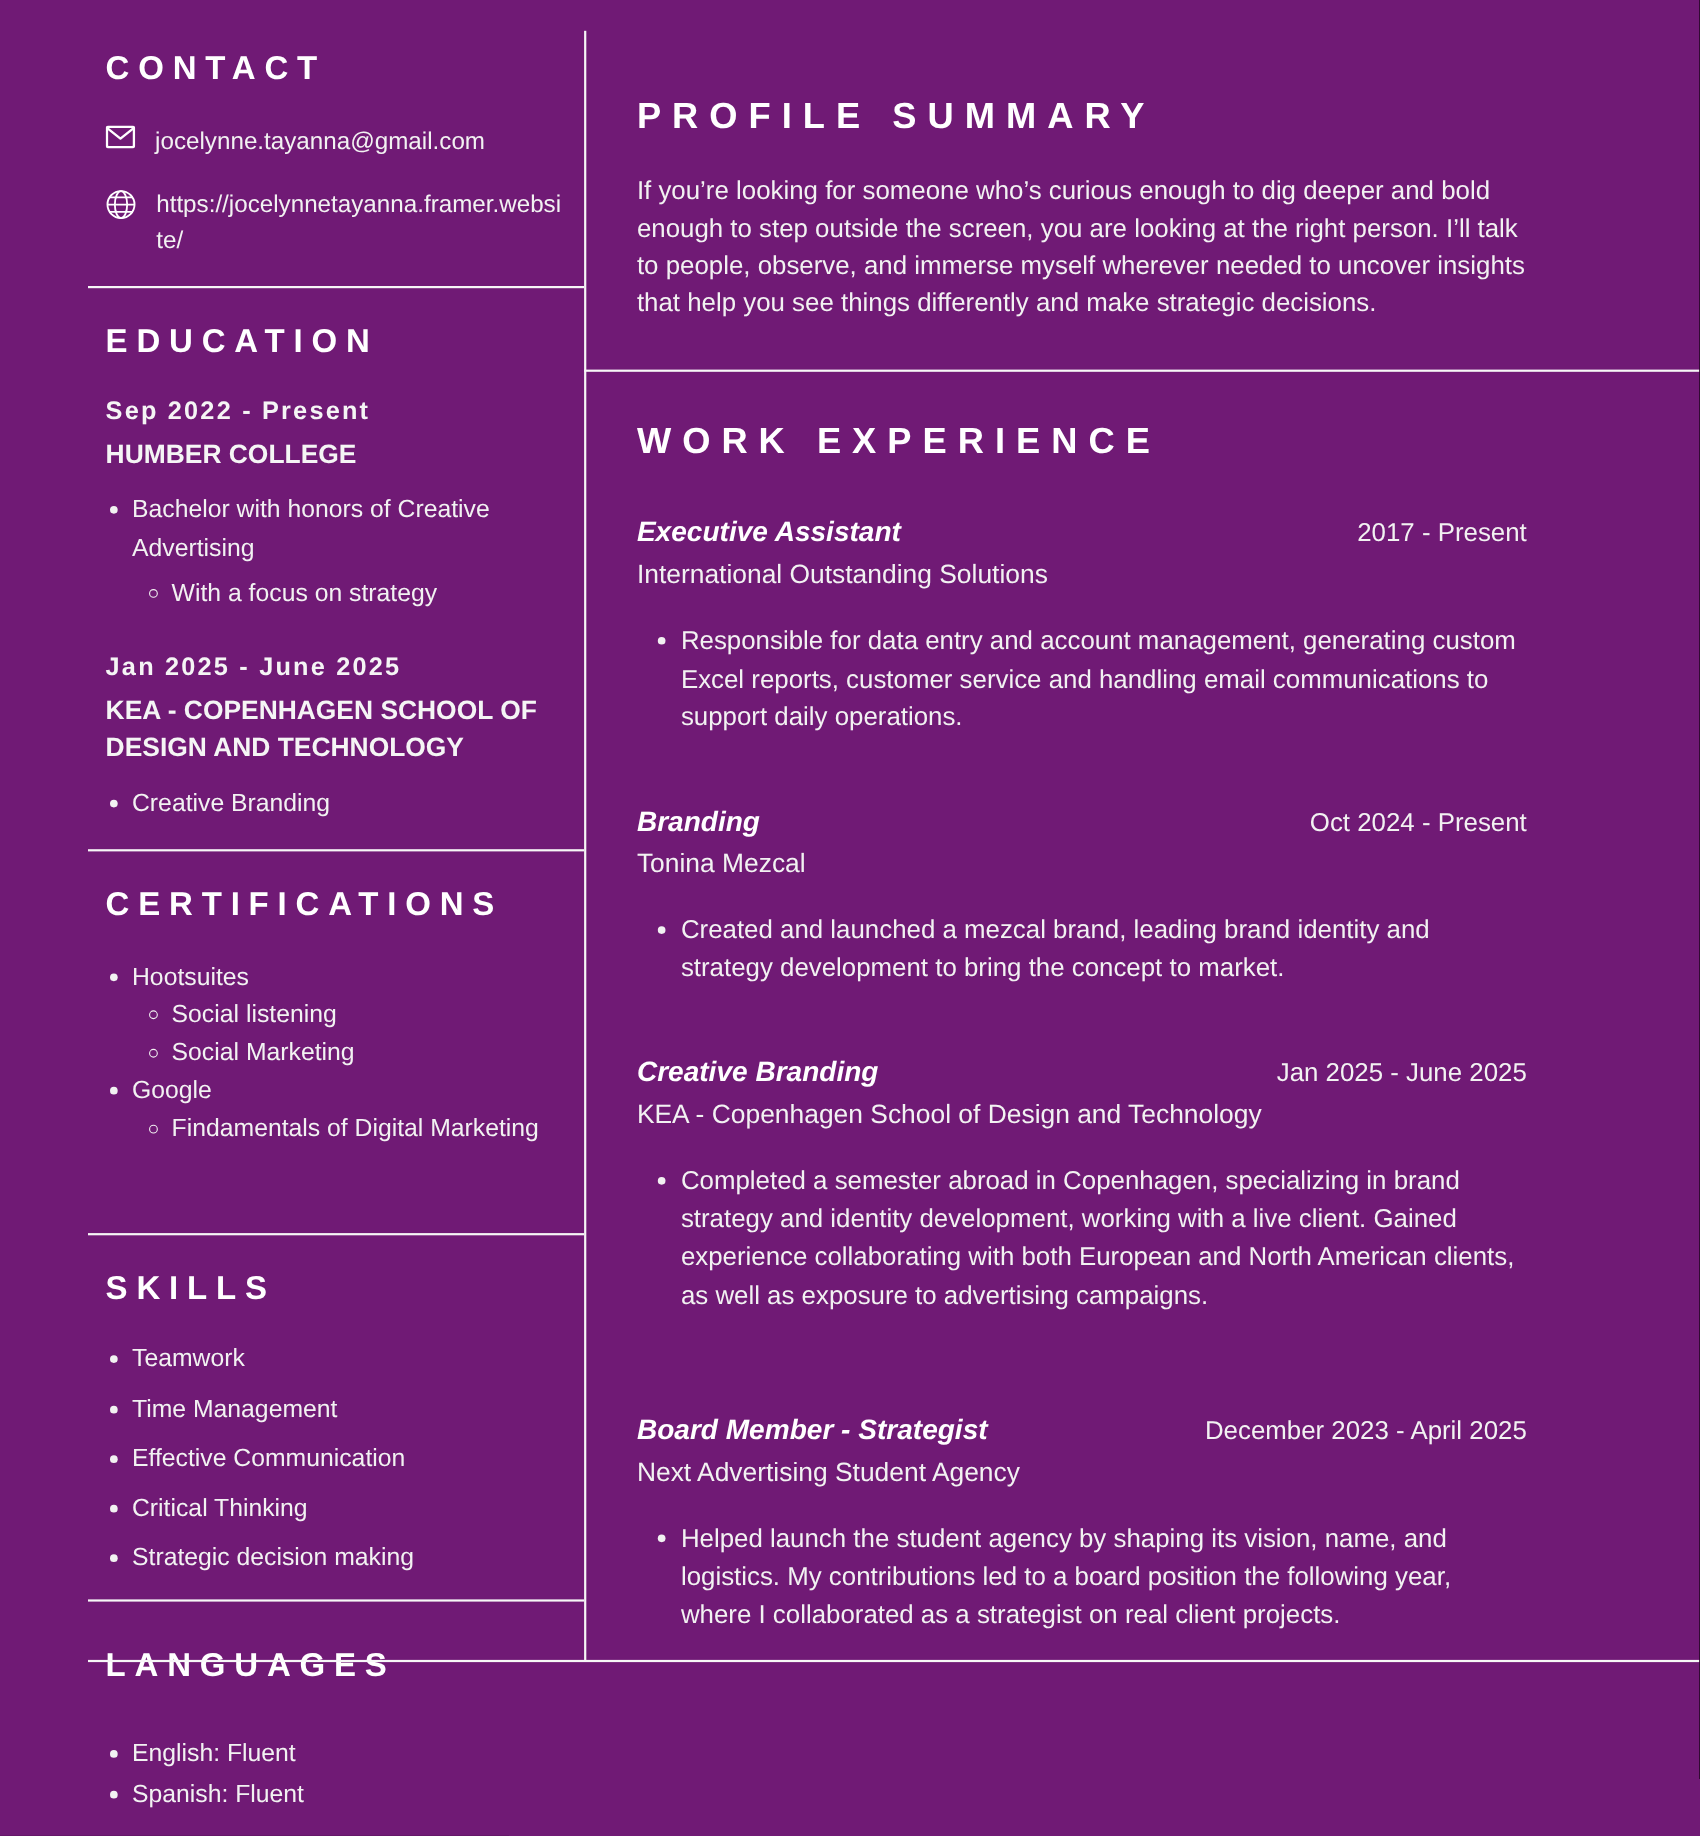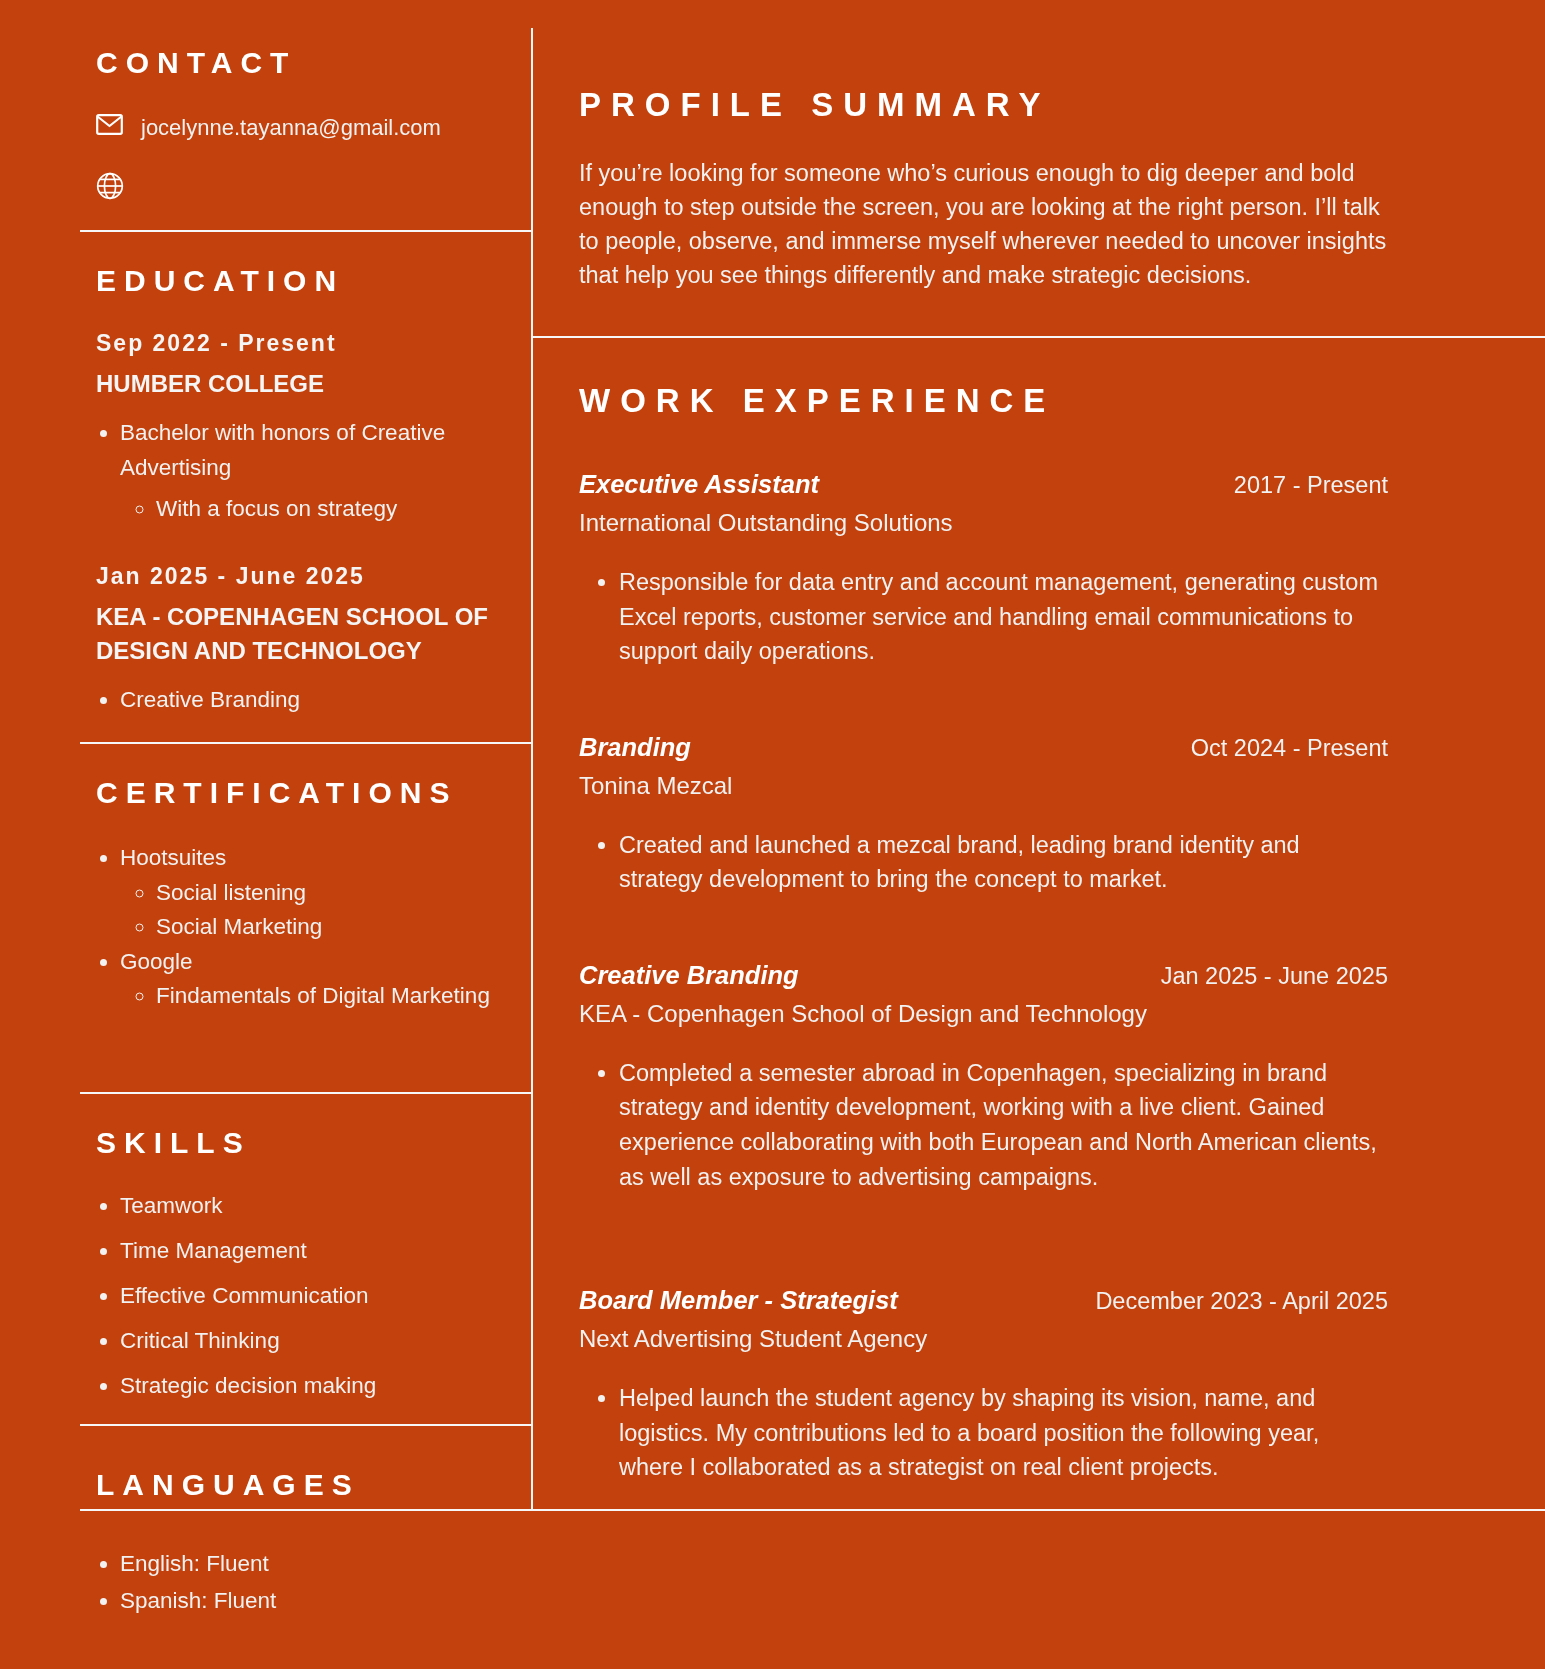--- a/index.html
+++ b/index.html
@@ -1,20 +1,20 @@
 <!DOCTYPE html>
 <html><head>
 <meta charset="utf-8">
 <style>
   html, body { margin: 0; padding: 0; background: #000; }
   .page {
     position: relative;
     width: 1545px;
     height: 1669px;
-    background: #c2410c;
+    background: #701a75;
     color: #f5f5f5;
     font-family: "Liberation Sans", "DejaVu Sans", sans-serif;
     overflow: hidden;
   }
   .columns { display: flex; width: 100%; }
 
   
   .vline {
     position: absolute; left: 531px; top: 28px;
     width: 2px; height: 1482px; background: #f7f7f7;
@@ -117,20 +117,21 @@
         <div class="contact-row">
           <span class="cicon">
             <svg width="28" height="28" viewBox="0 0 28 28" fill="none" stroke="#ffffff" stroke-width="1.7">
               <circle cx="14" cy="14" r="12.3"></circle>
               <ellipse cx="14" cy="14" rx="5.6" ry="12.3"></ellipse>
               <path d="M1.7 14 H26.3"></path>
               <path d="M3.4 7.4 H24.6"></path>
               <path d="M3.4 20.6 H24.6"></path>
             </svg>
           </span>
+          <span class="ctext breakall">https://jocelynnetayanna.framer.website/</span>
         </div>
       </section>
 
       <hr class="sdiv">
 
       <section>
         <h2>EDUCATION</h2>
 
         <div class="edu">
           <div class="edu-dates">Sep 2022 - Present</div>

